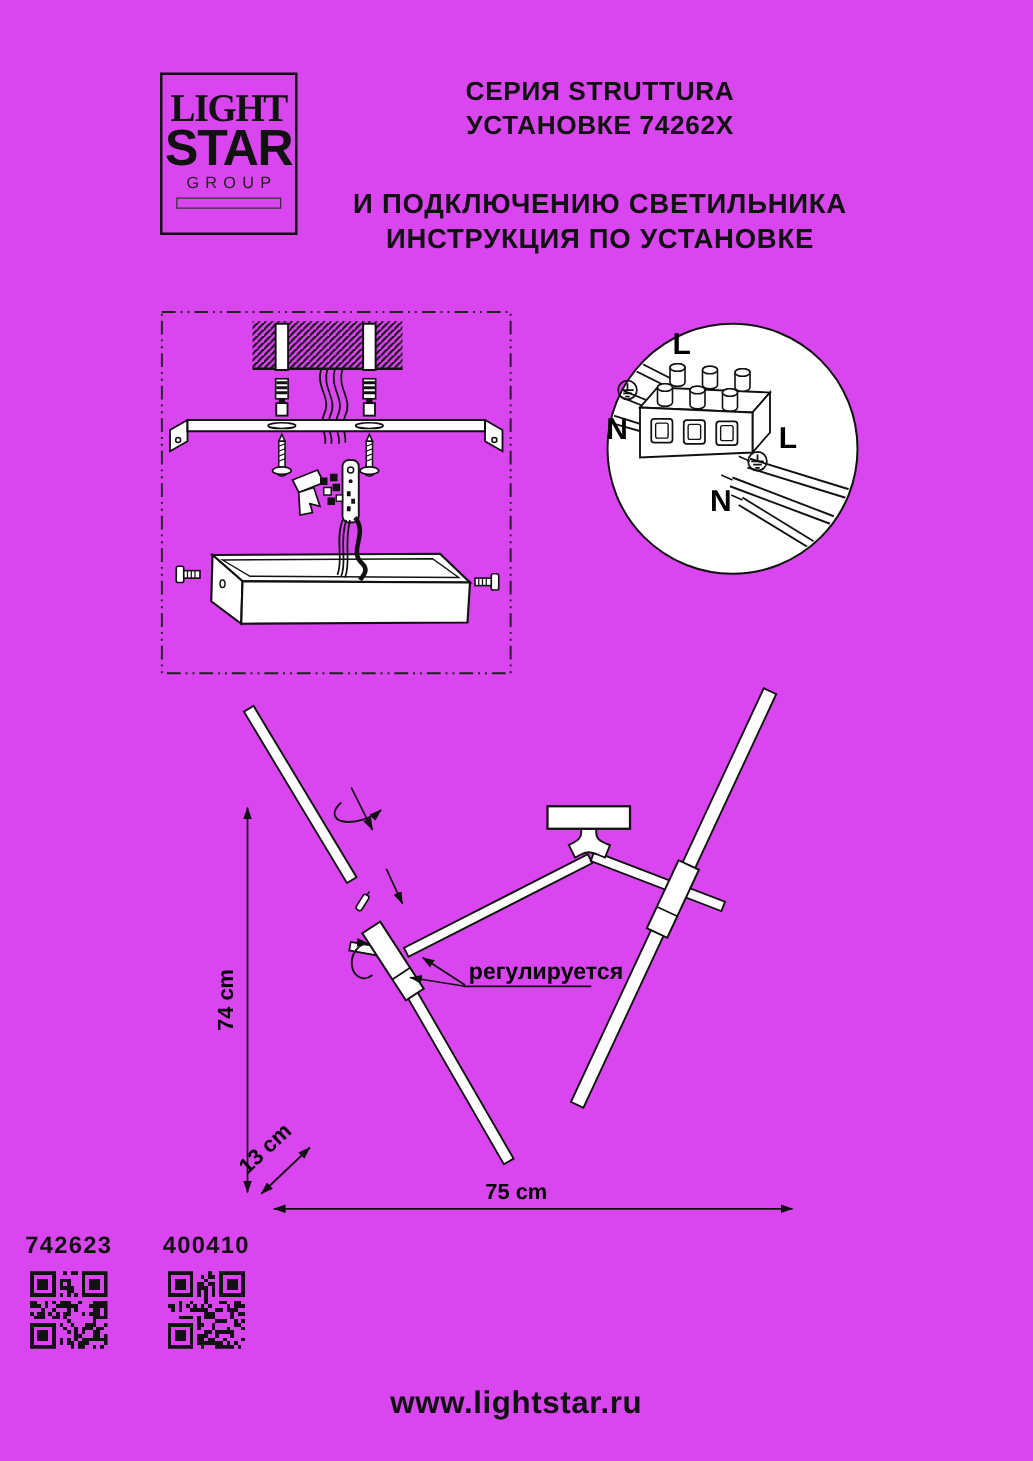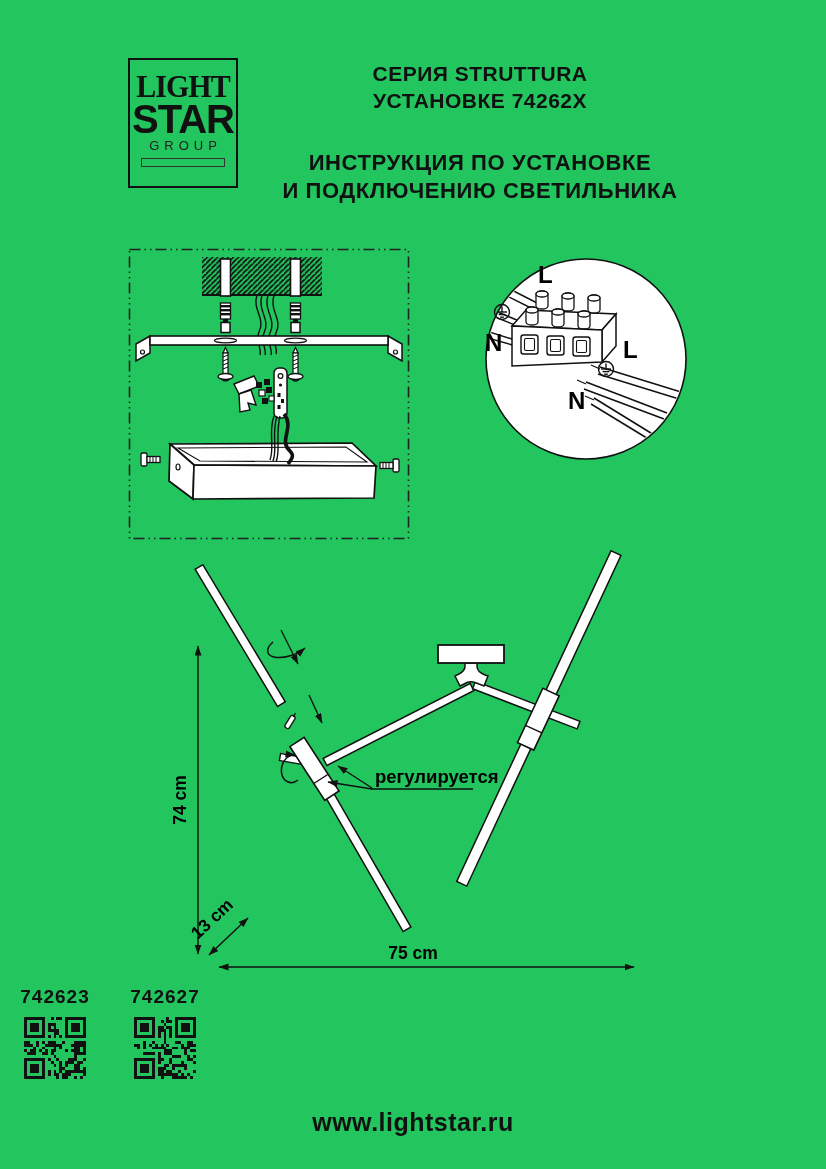--- a/index.html
+++ b/index.html
@@ -1,16 +1,16 @@
 <!DOCTYPE html>
 <html><head>
 <meta charset="utf-8">
 <style>
   html,body{margin:0;padding:0;background:#ffffff;}
-  .page{position:relative;width:826px;height:1169px;background:#22c55e;overflow:hidden;
+  .page{position:relative;width:826px;height:1169px;background:#d946ef;overflow:hidden;
         font-family:"Liberation Sans",sans-serif;color:#111;}
   
   .logo{position:absolute;left:128px;top:58px;width:110px;height:130px;
         border:2px solid #111;box-sizing:border-box;text-align:center;}
   .logo .w1{display:block;margin-top:12px;font-family:"Liberation Serif",serif;
             font-weight:bold;font-size:30px;line-height:30px;letter-spacing:-1px;
             transform:scaleY(1.05);}
   .logo .w2{display:block;font-family:Liberation Sans, sans-serif;font-weight:bold;
             font-size:40px;line-height:34px;letter-spacing:-1px;transform:scaleY(1.02);}
   .logo .w3{display:block;margin-top:3px;font-size:13px;line-height:14px;
@@ -50,22 +50,22 @@
       <div class="r"></div>
     </div>
   </div>
 
   <div class="hdr">
     <div class="title">
       <div>СЕРИЯ STRUTTURA</div>
       <div>УСТАНОВКЕ 74262X</div>
     </div>
     <div class="instr">
+      <div>И ПОДКЛЮЧЕНИЮ СВЕТИЛЬНИКА</div>
       <div>ИНСТРУКЦИЯ ПО УСТАНОВКЕ</div>
-      <div>И ПОДКЛЮЧЕНИЮ СВЕТИЛЬНИКА</div>
     </div>
   </div>
 
   <svg class="svg-abs" style="left:128px;top:248px" width="282" height="292" viewBox="0 0 282 292">
     <defs>
       <pattern id="hatch" width="5.2" height="5.2" patternUnits="userSpaceOnUse">
         <path d="M-1,6.2 L6.2,-1" stroke="#111" stroke-width="1.7"></path>
         <path d="M-3.6,3.6 L3.6,-3.6" stroke="#111" stroke-width="1.7"></path>
       </pattern>
     </defs>
@@ -552,21 +552,21 @@
           <rect x="15" y="60" width="3" height="3" fill="#111"></rect>
           <rect x="18" y="60" width="3" height="3" fill="#111"></rect>
           <rect x="33" y="60" width="3" height="3" fill="#111"></rect>
           <rect x="39" y="60" width="3" height="3" fill="#111"></rect>
           <rect x="42" y="60" width="3" height="3" fill="#111"></rect>
           <rect x="51" y="60" width="3" height="3" fill="#111"></rect>
           <rect x="57" y="60" width="3" height="3" fill="#111"></rect>
         </svg>
     </div>
     <div class="qr-item">
-      <div class="qr-label">742627</div>
+      <div class="qr-label">400410</div>
       <svg width="62" height="62" viewBox="0 0 63 63" shape-rendering="crispEdges">
           <rect x="0" y="0" width="3" height="3" fill="#111"></rect>
           <rect x="3" y="0" width="3" height="3" fill="#111"></rect>
           <rect x="6" y="0" width="3" height="3" fill="#111"></rect>
           <rect x="9" y="0" width="3" height="3" fill="#111"></rect>
           <rect x="12" y="0" width="3" height="3" fill="#111"></rect>
           <rect x="15" y="0" width="3" height="3" fill="#111"></rect>
           <rect x="18" y="0" width="3" height="3" fill="#111"></rect>
           <rect x="33" y="0" width="3" height="3" fill="#111"></rect>
           <rect x="42" y="0" width="3" height="3" fill="#111"></rect>

